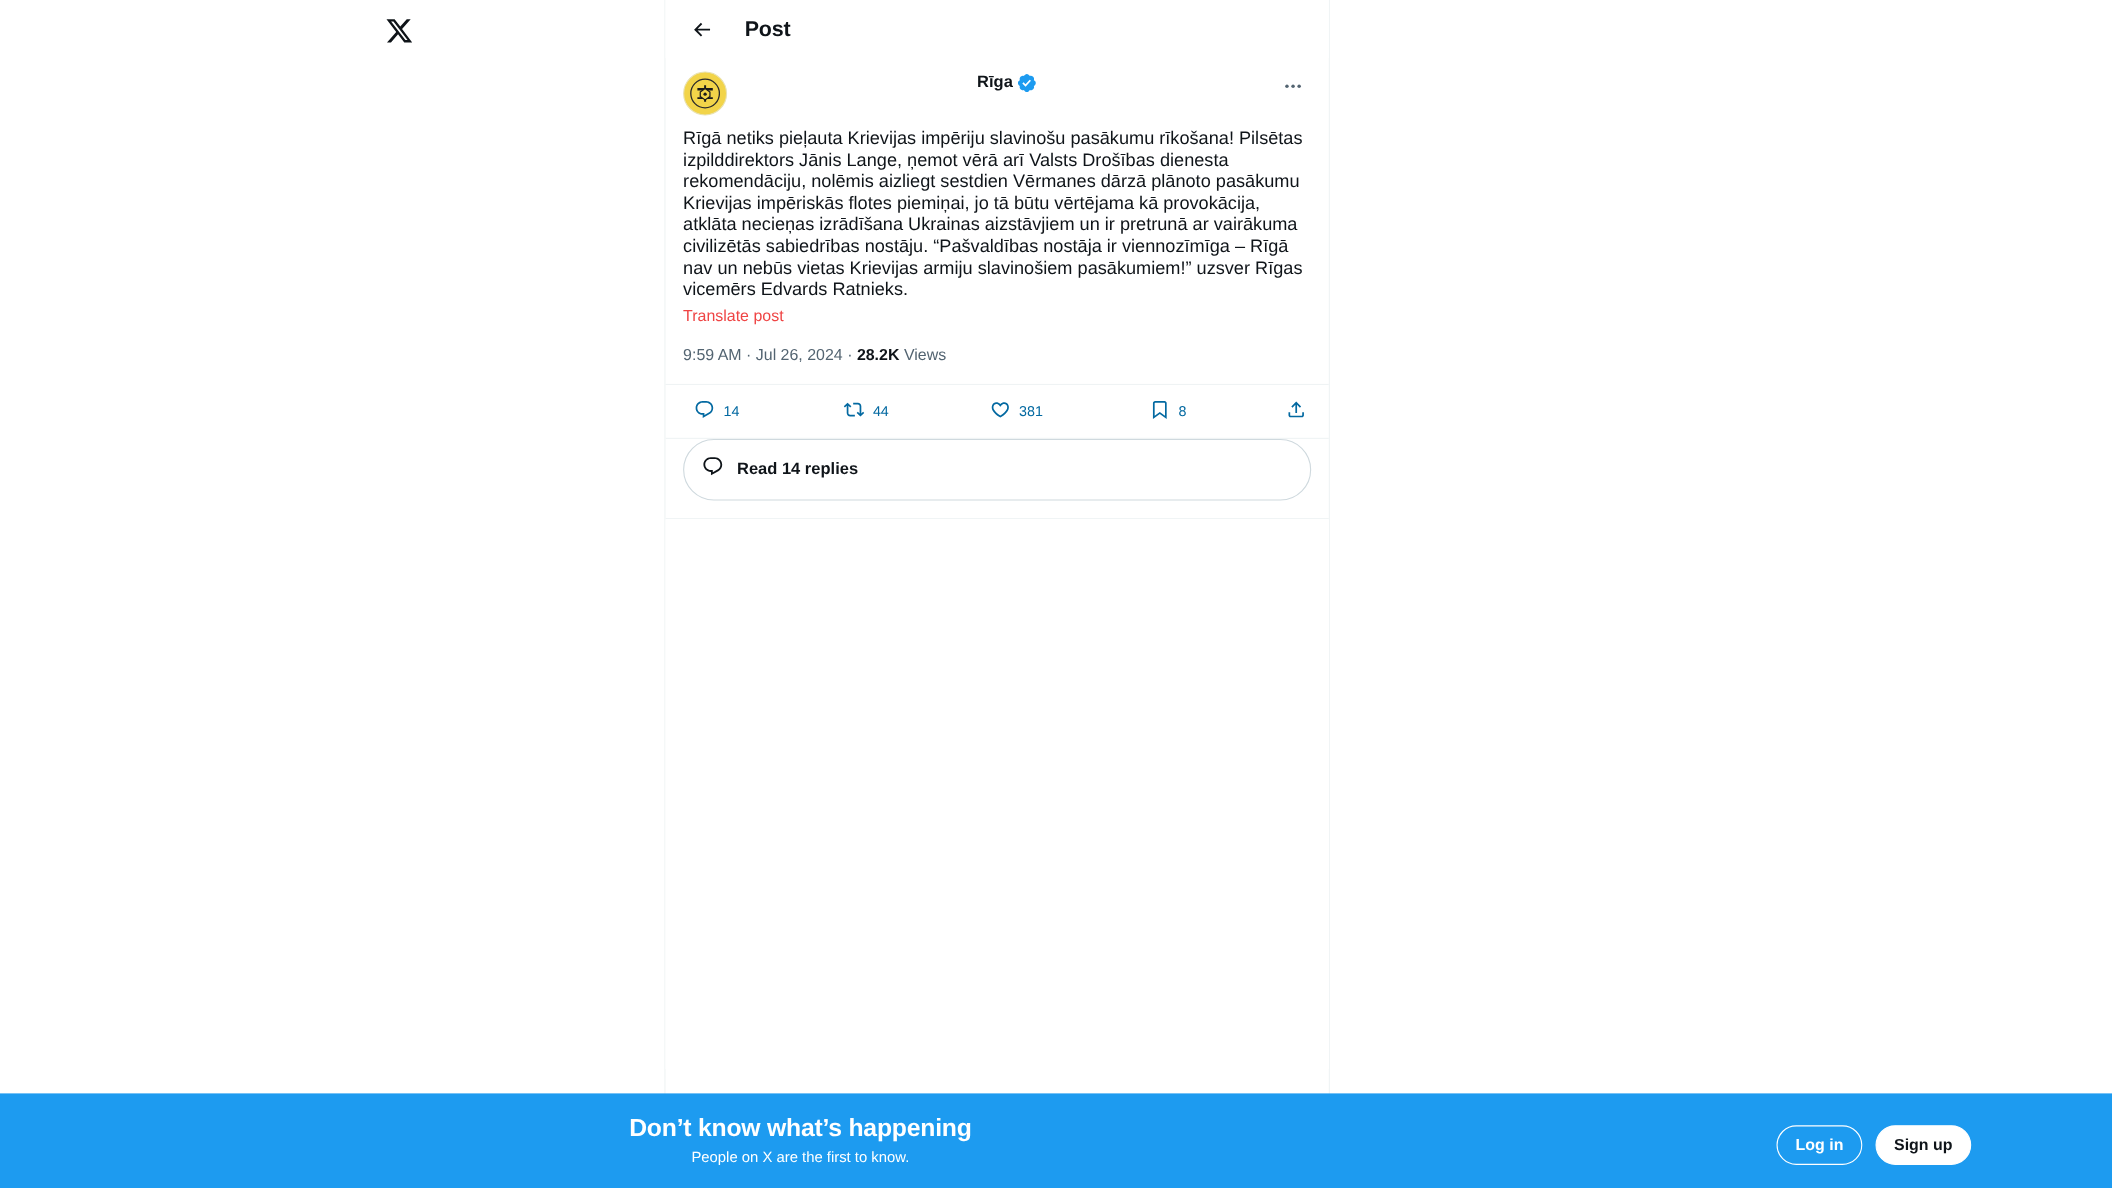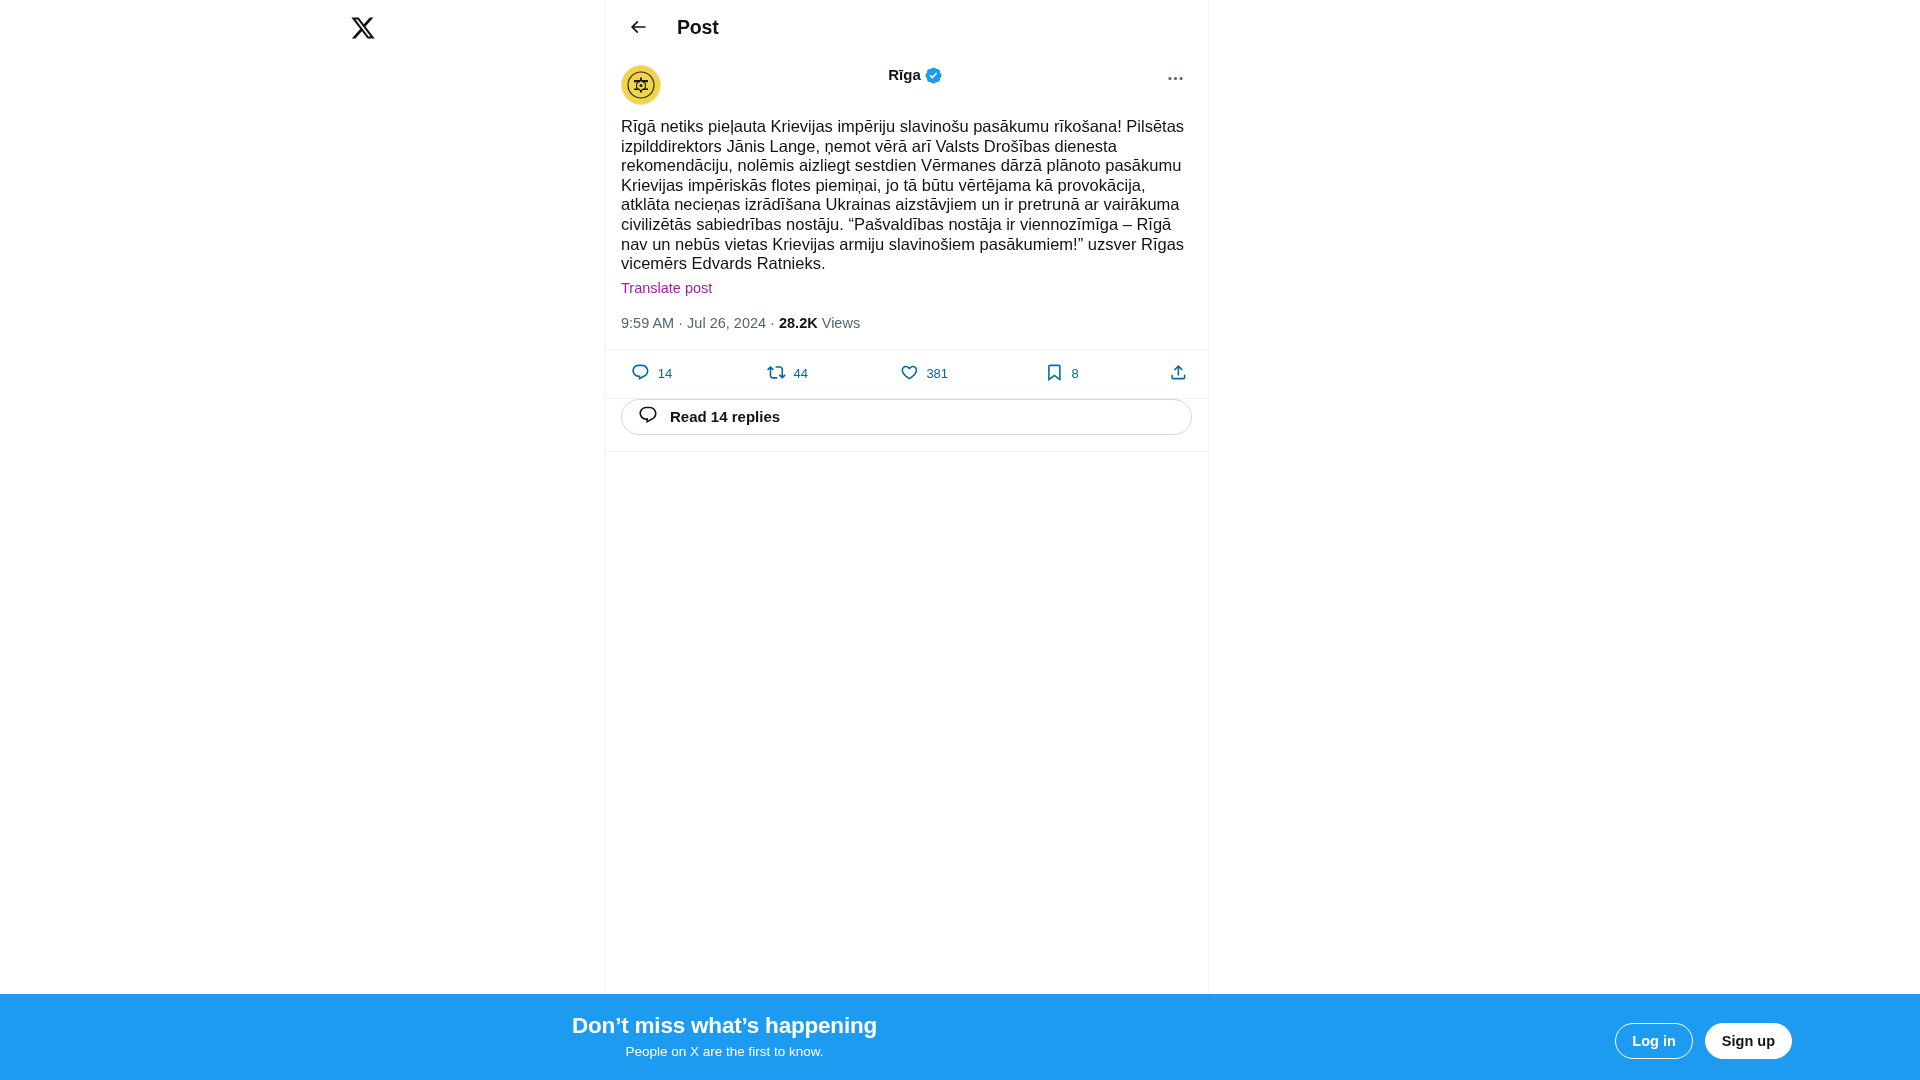--- a/index.html
+++ b/index.html
@@ -142,21 +142,21 @@
     line-height: 19.6px;
     color: #0f1419;
     white-space: pre-wrap;
     word-wrap: break-word;
     letter-spacing: 0.0px;
   }
   .translate-link {
     margin-top: 4px;
     font-size: 14.5px;
     line-height: 20px;
-    color: #a21caf;
+    color: #ef4444;
     cursor: pointer;
     display: inline-block;
   }
 
   .meta-row {
     margin-top: 15px;
     font-size: 14.5px;
     color: #536471;
     line-height: 20px;
     padding-bottom: 16px;
@@ -198,21 +198,21 @@
   .act-rt     { flex: 0 0 auto; margin-left: 86px; }
   .act-like   { flex: 0 0 auto; margin-left: 83px; }
   .act-bm     { flex: 0 0 auto; margin-left: 88px; }
   .act-share  { flex: 0 0 auto; margin-left: 82px; }
 
   
   .read-replies-wrap {
     padding: 0 16px 16px 16px;
   }
   .read-replies {
-    height: 36px;
+    height: 56px;
     border: 1px solid #cfd9de;
     border-radius: 9999px;
     display: flex;
     align-items: center;
     padding: 0 16px;
     gap: 12px;
     cursor: pointer;
     background: #ffffff;
   }
   .read-replies svg { width: 20px; height: 20px; fill: #0f1419; }
@@ -427,21 +427,21 @@
         <span class="read-replies-label">Read 14 replies</span>
       </div>
     </div>
 
     <div class="bottom-sep"></div>
     <div class="empty-space"></div>
   </div>
 
   <div class="signup-bar">
     <div class="signup-text">
-      <div class="signup-title">Don’t miss what’s happening</div>
+      <div class="signup-title">Don’t know what’s happening</div>
       <div class="signup-sub">People on X are the first to know.</div>
     </div>
     <div class="signup-actions">
       <button class="btn-login">Log in</button>
       <button class="btn-signup">Sign up</button>
     </div>
   </div>
 
 </div>
 

